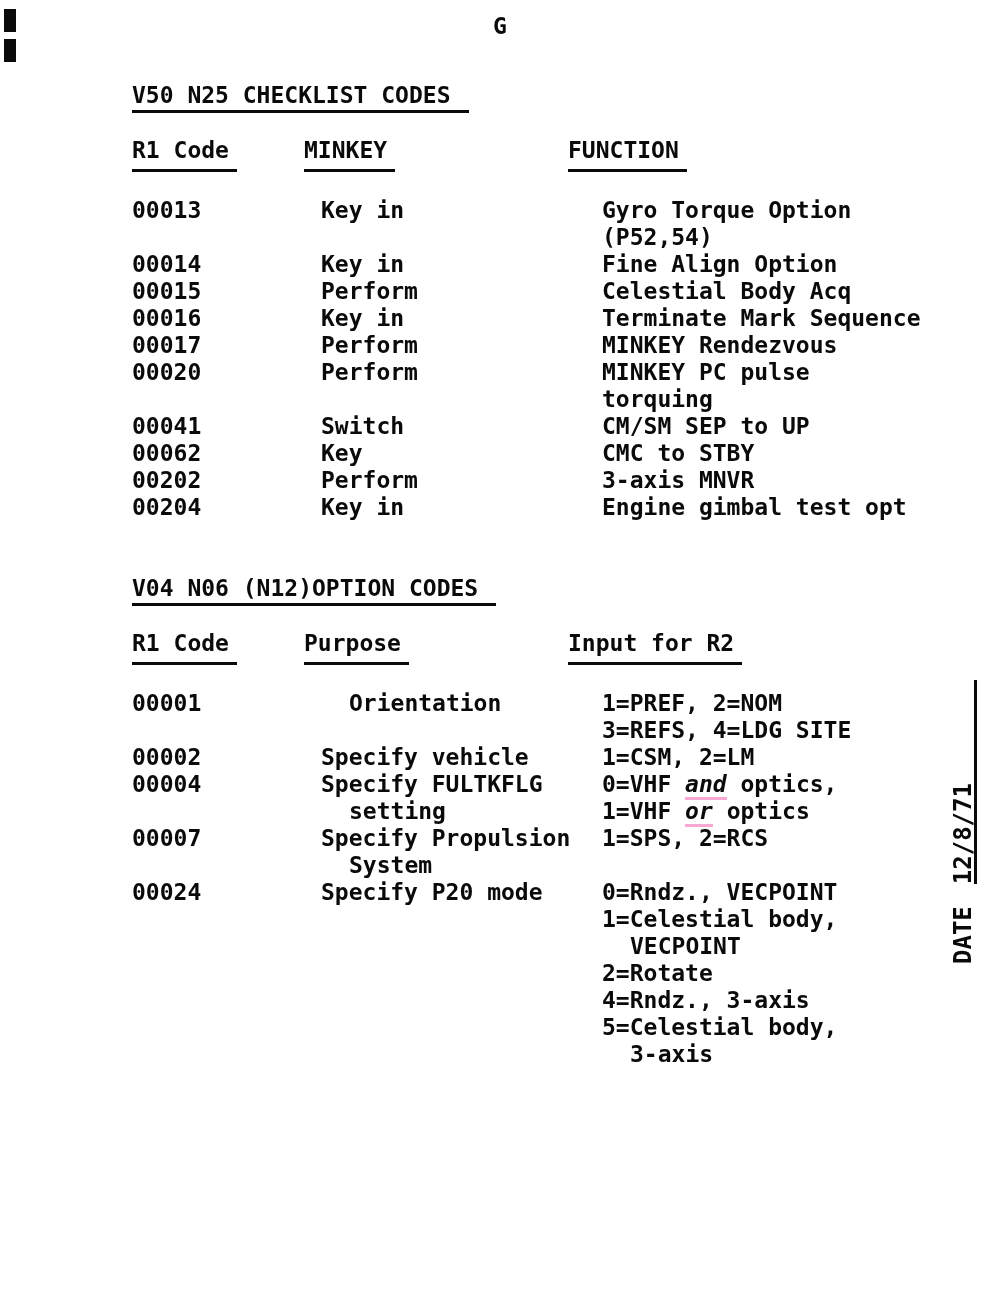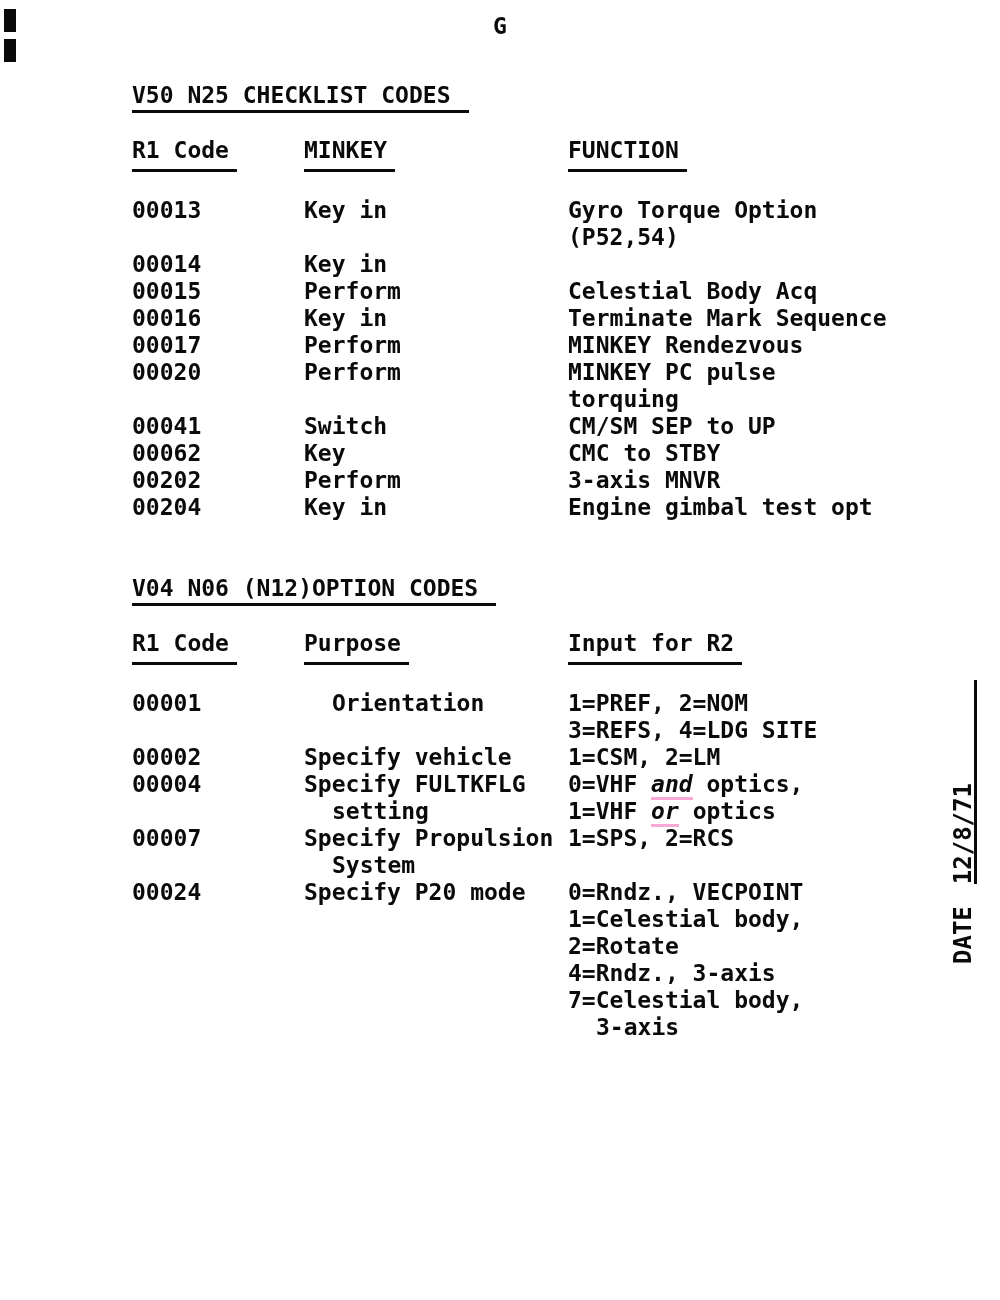--- a/index.html
+++ b/index.html
@@ -32,21 +32,21 @@
     margin-bottom:24px;
     white-space:nowrap;
   }
   .col-headers{display:flex;margin-bottom:25px;}
   .hdr{
     display:inline-block;
     border-bottom:3px solid #0a0a0a;
     padding:0 8px 5px 0;
     white-space:nowrap;
   }
-  .row{display:flex;}
+  .row{display:flex;gap:17px;}
   .c1{width:172px;flex:0 0 auto;}
   .c2{width:264px;flex:0 0 auto;}
   .c3{flex:1 1 auto;white-space:nowrap;}
   .line{white-space:nowrap;}
   .line.ind{padding-left:28px;}
   .uw{border-bottom:3px solid #f9a8d4;font-style:italic;}
 
   
   .date-wrap{position:absolute;left:948px;top:680px;width:36px;height:286px;}
   .date-inner{
@@ -89,20 +89,23 @@
             <div class="line">(P52,54)</div>
           </div>
         </div>
         <div class="row">
           <div class="c1">
             <div class="line">00014</div>
           </div>
           <div class="c2">
             <div class="line">Key in</div>
           </div>
+          <div class="c3">
+            <div class="line">Fine Align Option</div>
+          </div>
         </div>
         <div class="row">
           <div class="c1">
             <div class="line">00015</div>
           </div>
           <div class="c2">
             <div class="line">Perform</div>
           </div>
           <div class="c3">
             <div class="line">Celestial Body Acq</div>
@@ -245,23 +248,24 @@
         <div class="row">
           <div class="c1">
             <div class="line">00024</div>
           </div>
           <div class="c2">
             <div class="line">Specify P20 mode</div>
           </div>
           <div class="c3">
             <div class="line">0=Rndz., VECPOINT</div>
             <div class="line">1=Celestial body,</div>
+            <div class="line ind">VECPOINT</div>
             <div class="line">2=Rotate</div>
             <div class="line">4=Rndz., 3-axis</div>
-            <div class="line">7=Celestial body,</div>
+            <div class="line">5=Celestial body,</div>
             <div class="line ind">3-axis</div>
           </div>
         </div>
       </div>
     </div>
 
   <div class="date-wrap">
     <div class="date-inner">
       <span>DATE</span><span class="date-value">12/8/71</span>
       <span class="date-underline"></span>

